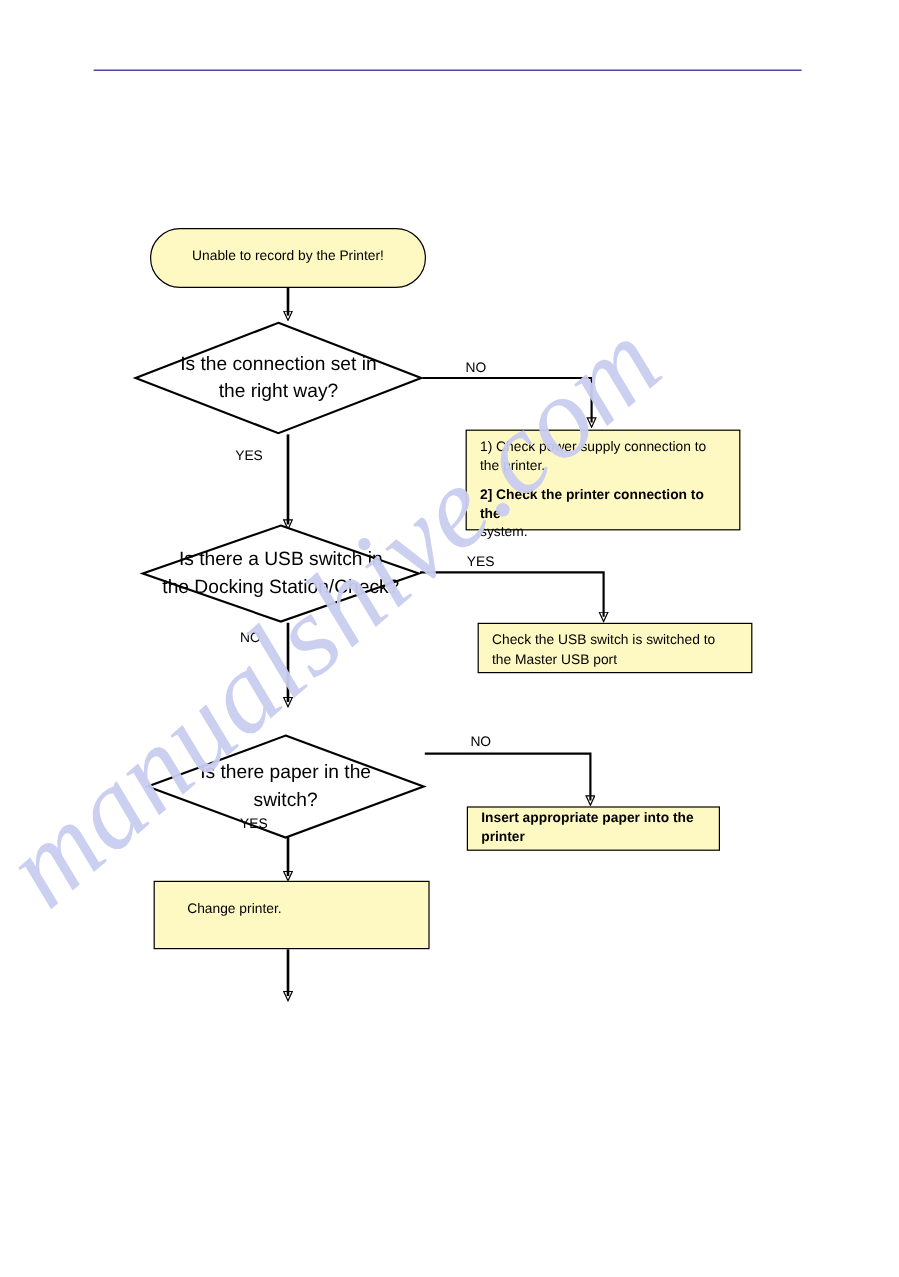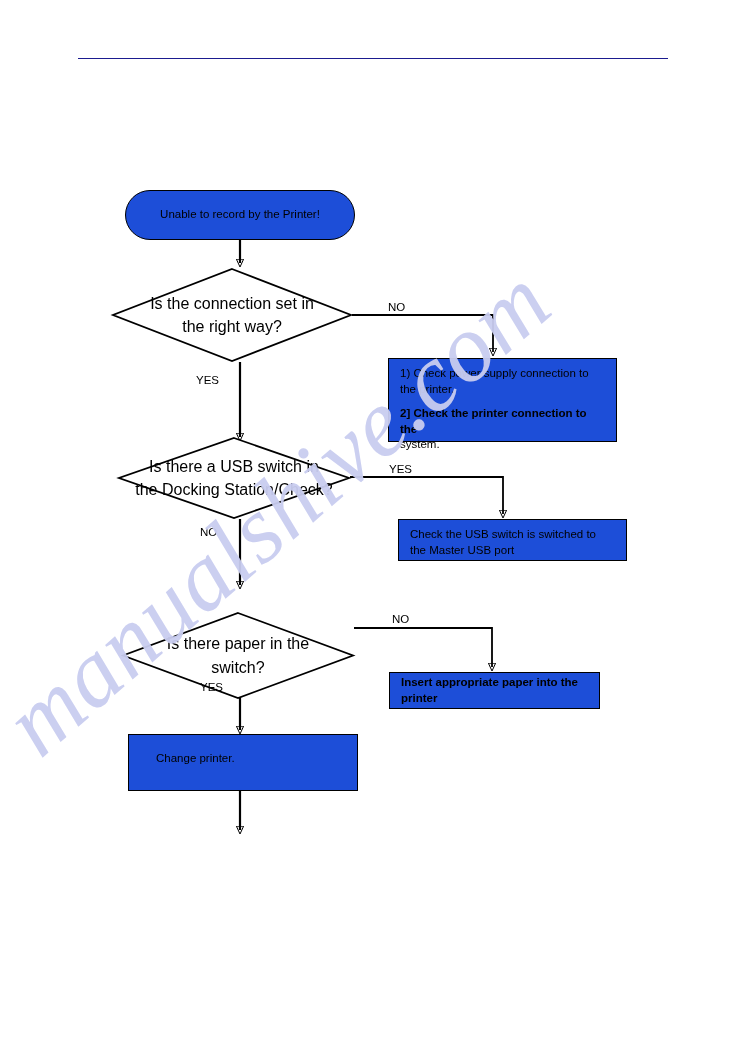--- a/index.html
+++ b/index.html
@@ -62,21 +62,21 @@
   .node {
     position: absolute;
     box-sizing: border-box;
     display: flex;
     align-items: center;
     justify-content: center;
     text-align: center;
     font-size: 11.5px;
     line-height: 1.35;
     color: #000;
-    background: #1d4ed8;
+    background: #fef9c3;
     z-index: 3;
   }
   .terminator {
     border: 1.6px solid #000;
     border-radius: 26px;
   }
   .process {
     border: 1.8px solid #000;
     justify-content: flex-start;
     text-align: left;

